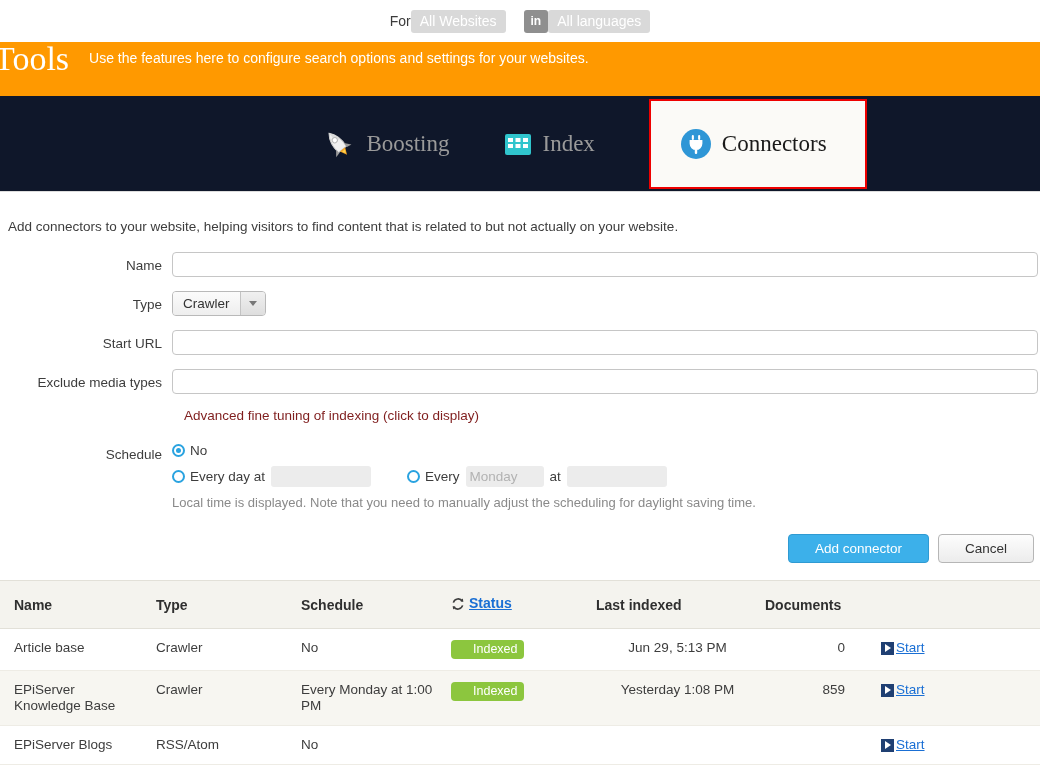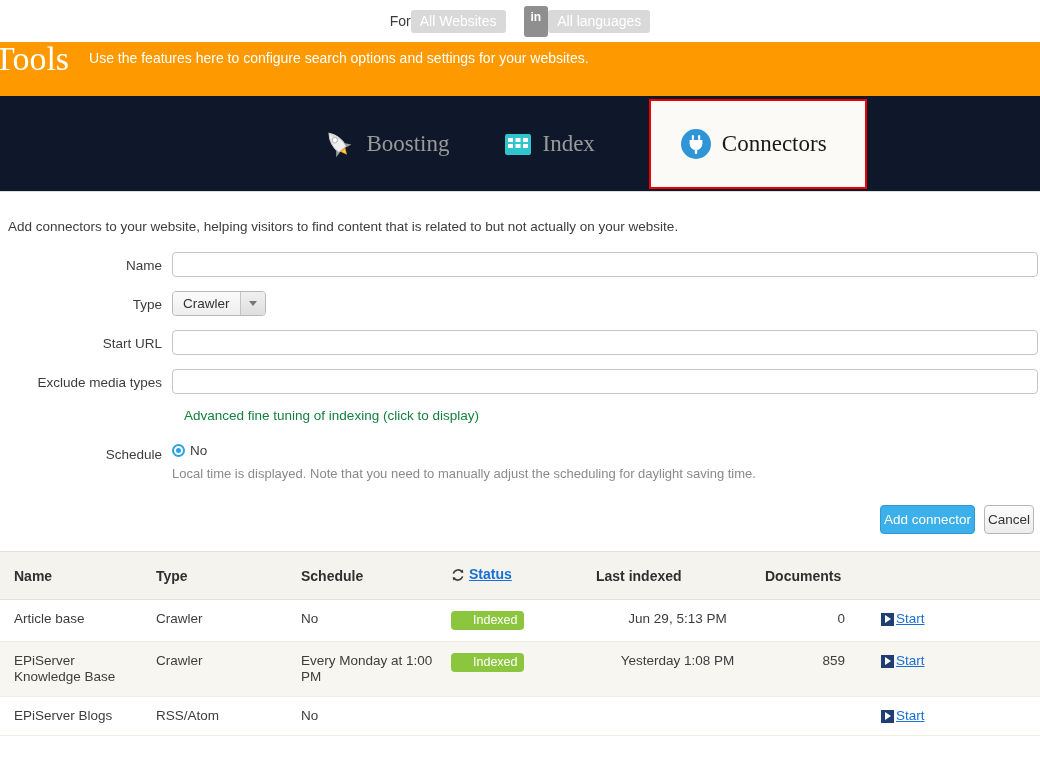--- a/index.html
+++ b/index.html
@@ -31,21 +31,21 @@
     color: #ffffff;
     font-size: 14px;
     padding: 3px 9px 4px 9px;
     border-radius: 3px;
     line-height: 16px;
     cursor: pointer;
   }
   .scope-pill.in {
     background: #8f8f8f;
     font-size: 12px;
-    padding: 3px 7px 12px 7px;
+    padding: 3px 7px 4px 7px;
     font-weight: bold;
     margin-left: 18px;
   }
 
   
   .banner {
     height: 54px;
     background: #ff9900;
     display: flex;
     align-items: flex-start;
@@ -174,21 +174,21 @@
   .caret {
     width: 0; height: 0;
     border-left: 4px solid transparent;
     border-right: 4px solid transparent;
     border-top: 5px solid #777;
   }
 
   .advanced {
     margin: 8px 0 0 184px;
     font-size: 13.5px;
-    color: #15803d;
+    color: #7f1d1d;
     cursor: pointer;
   }
 
   
   .sched-rows { padding-top: 2px; }
   .sched-line {
     display: flex;
     align-items: center;
     margin-bottom: 8px;
   }
@@ -245,21 +245,21 @@
   .btn-row {
     display: flex;
     justify-content: flex-end;
     gap: 9px;
     margin: 24px 6px 0 0;
   }
   .btn {
     font-family: "Liberation Sans", sans-serif;
     font-size: 13.5px;
     border-radius: 4px;
-    padding: 6px 3px;
+    padding: 6px 26px;
     cursor: pointer;
     line-height: 15px;
   }
   .btn-primary {
     background: #3cb0ea;
     border: 1px solid #2f9ad2;
     color: #ffffff;
   }
   .btn-default {
     background: linear-gradient(#fdfdfd,#ececec);
@@ -450,20 +450,32 @@
 
     <div class="row" style="margin-top:18px;">
       <div class="lbl">Schedule</div>
       <div class="sched-rows" style="flex:1;">
 
         <div class="sched-line">
           <span class="radio checked"></span>
           <span class="sched-txt">No</span>
         </div>
 
+        <div class="sched-line">
+          <span class="radio"></span>
+          <span class="sched-txt">Every day at</span>
+          <input class="time-field" type="text" value="" style="">
+
+          <span class="gap-left"></span>
+          <span class="radio"></span>
+          <span class="sched-txt">Every</span>
+          <input class="day-field" type="text" value="Monday" style="">
+          <span class="sched-txt">at</span>
+          <input class="time-field" type="text" value="" style="">
+        </div>
 
         <div class="sched-note">Local time is displayed. Note that you need to manually adjust the scheduling for daylight saving time.</div>
       </div>
     </div>
 
     <div class="btn-row">
       <button class="btn btn-primary">Add connector</button>
       <button class="btn btn-default">Cancel</button>
     </div>
   </div>

